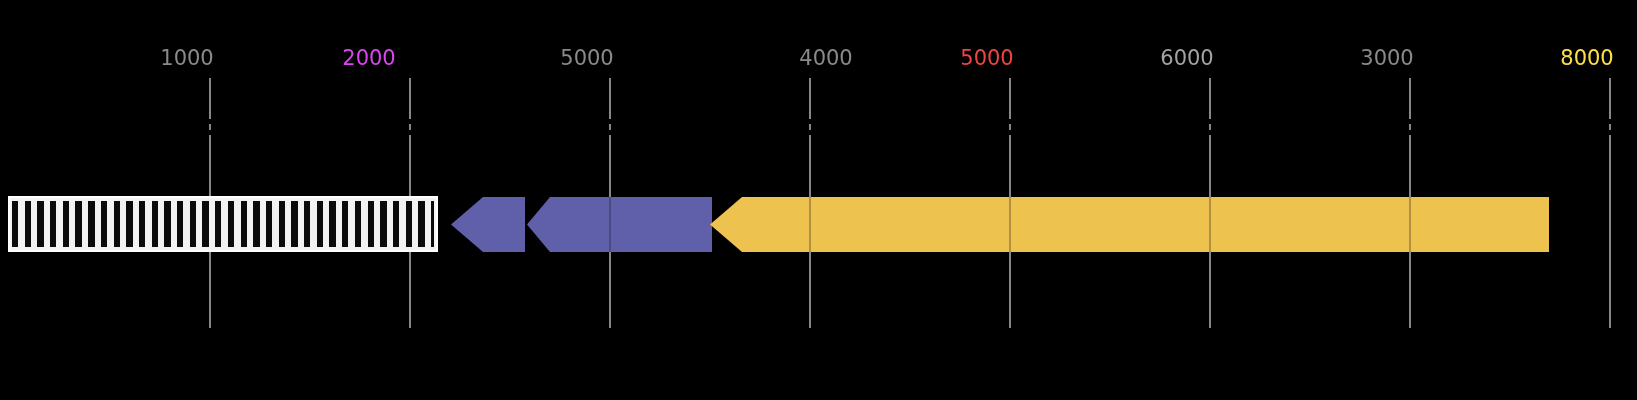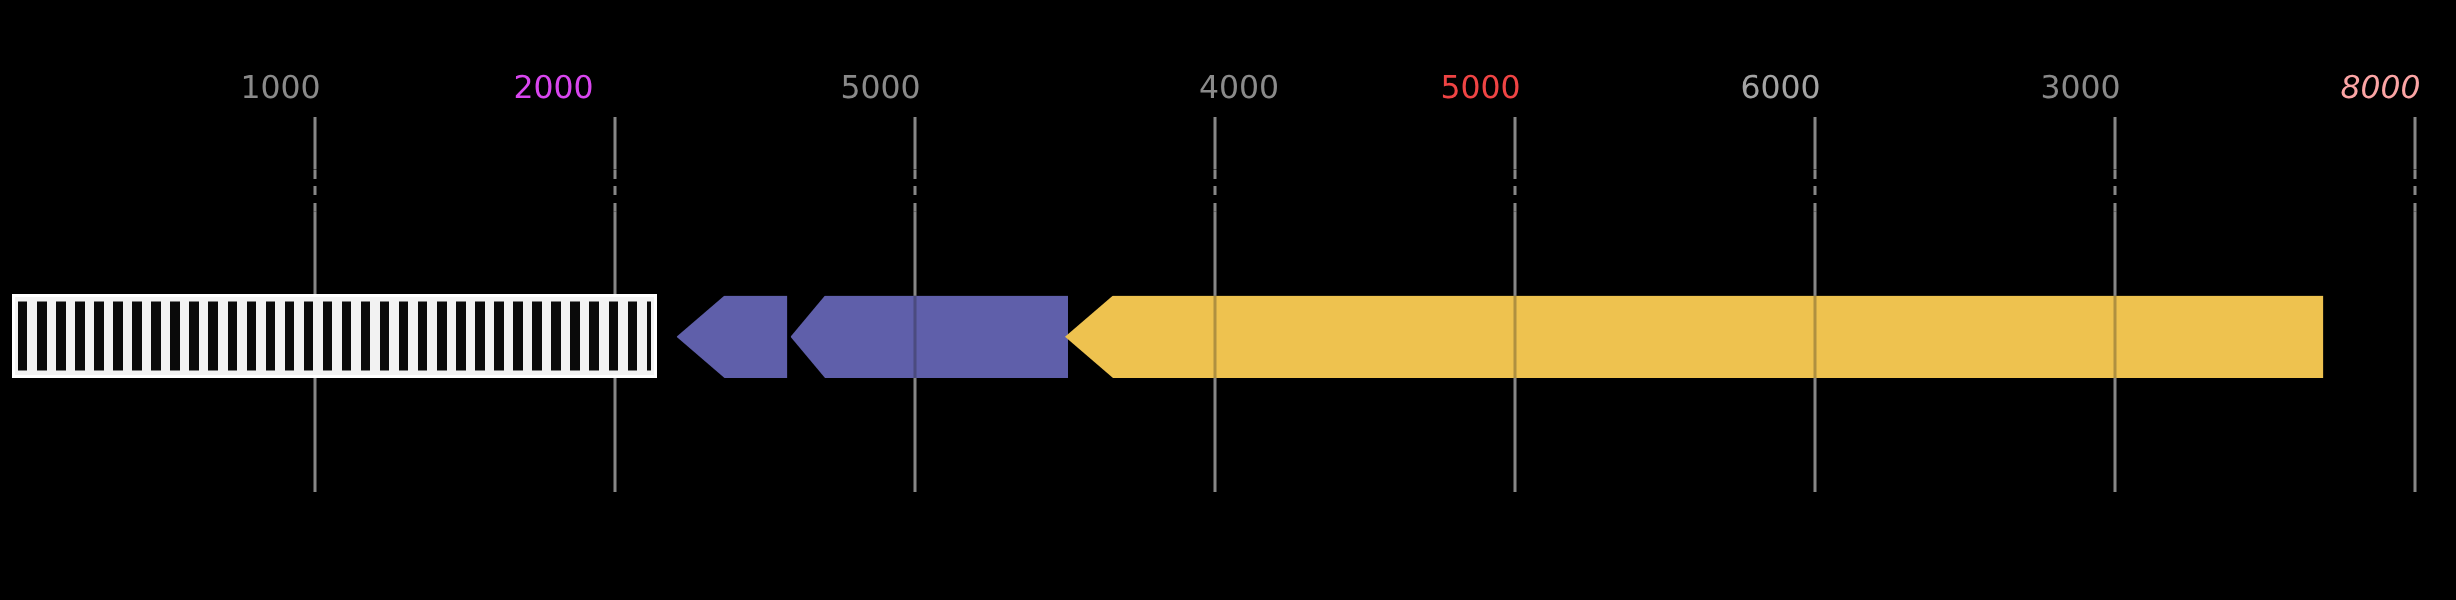--- a/index.html
+++ b/index.html
@@ -111,15 +111,15 @@
       <div class="grid-overlay" style="left: 1409px;"></div>
     </div>
   <div class="layer" id="label-layer">
       <div class="tick-label" style="left: 187px; color: rgb(138, 138, 138);">1000</div>
       <div class="tick-label" style="left: 369px; color: #d946ef;">2000</div>
       <div class="tick-label" style="left: 587px; color: rgb(138, 138, 138);">5000</div>
       <div class="tick-label" style="left: 826px; color: rgb(138, 138, 138);">4000</div>
       <div class="tick-label" style="left: 987px; color: #ef4444;">5000</div>
       <div class="tick-label" style="left: 1187px; color: #a3a3a3;">6000</div>
       <div class="tick-label" style="left: 1387px; color: rgb(138, 138, 138);">3000</div>
-      <div class="tick-label" style="left: 1587px; color: #fca5a5; font-style: italic;">8000</div>
+      <div class="tick-label" style="left: 1587px; color: #fde047;">8000</div>
     </div>
 </div>
 
 </body></html>

